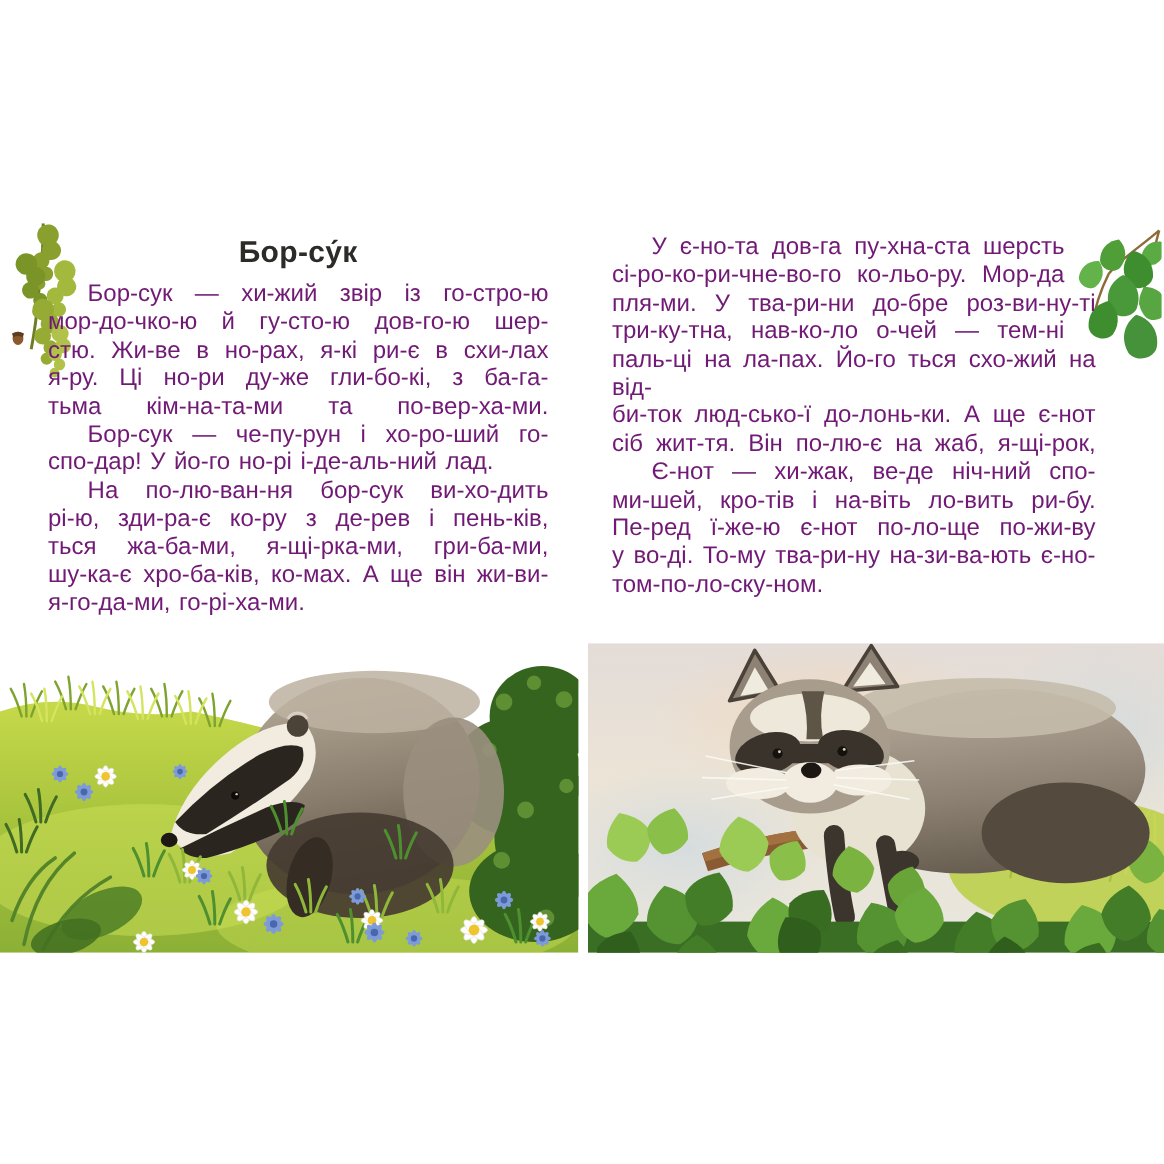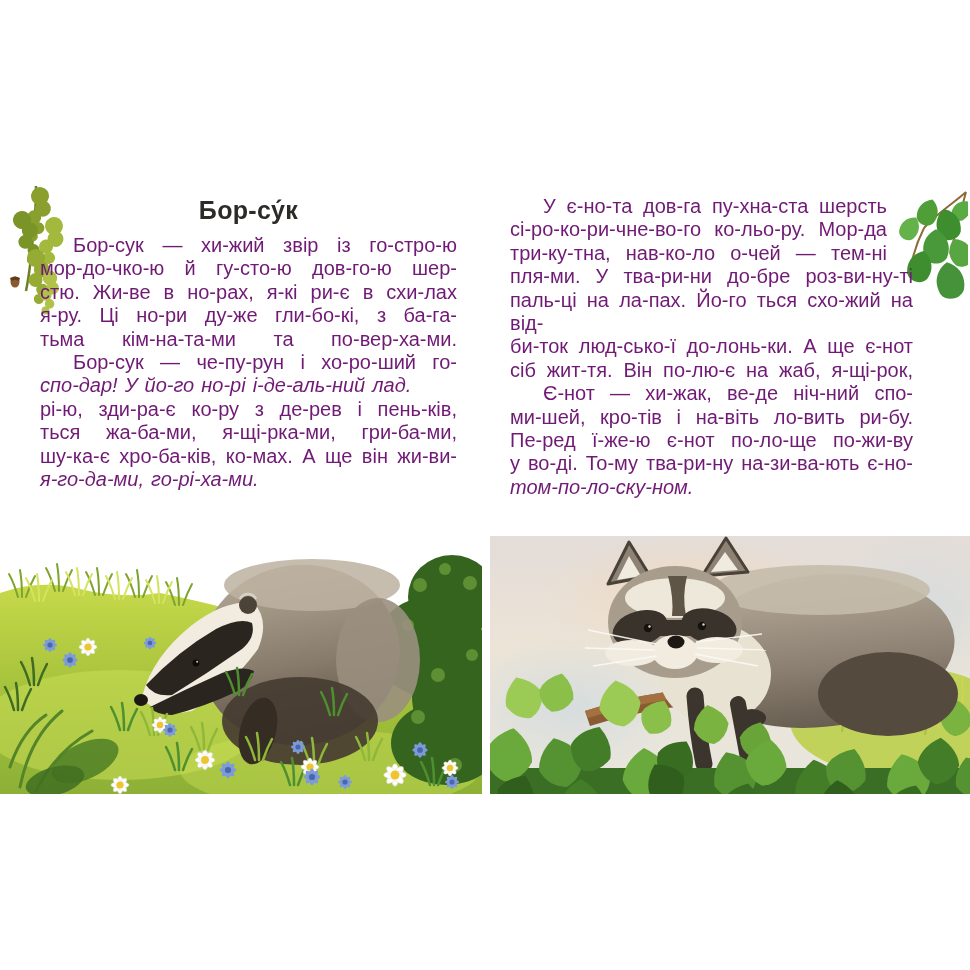--- a/index.html
+++ b/index.html
@@ -12,21 +12,21 @@
   .page.left{left:40px;width:417px;}
   .page.right{left:510px;width:403px;}
   .title{
     margin:0 0 9px 0;text-align:center;
     font-size:25px;line-height:30px;font-weight:bold;color:#2d2b28;letter-spacing:.3px;
   }
   .line{
     font-size:20px;line-height:23.4px;color:#701a75;
     text-align:justify;text-align-last:justify;word-spacing:1.5px;
   }
-  .line.natural{text-align:left;text-align-last:left;font-style:italic;}
+  .line.natural{text-align:left;text-align-last:left;}
   .line.indent{text-indent:33px;}
   .line.short{padding-right:26px;}
   .illus{position:absolute;}
   #illus-left{left:0;top:535px;width:482px;height:259px;}
   #illus-right{left:490px;top:536px;width:480px;height:258px;}
   .deco{position:absolute;}
   #deco-left{left:6px;top:186px;width:76px;height:150px;}
   #deco-right{left:872px;top:188px;width:96px;height:112px;}
   svg{display:block;width:100%;height:100%;}
 </style>
@@ -76,31 +76,32 @@
 
   <div class="page left">
     <h1 class="title">Бор-су́к</h1>
     <div class="line indent">Бор-сук — хи-жий звір із го-стро-ю</div>
     <div class="line">мор-до-чко-ю й гу-сто-ю дов-го-ю шер-</div>
     <div class="line">стю. Жи-ве в но-рах, я-кі ри-є в схи-лах</div>
     <div class="line">я-ру. Ці но-ри ду-же гли-бо-кі, з ба-га-</div>
     <div class="line">тьма кім-на-та-ми та по-вер-ха-ми.</div>
     <div class="line indent">Бор-сук — че-пу-рун і хо-ро-ший го-</div>
     <div class="line natural">спо-дар! У йо-го но-рі і-де-аль-ний лад.</div>
+    <div class="line indent">На по-лю-ван-ня бор-сук ви-хо-дить</div>
     <div class="line">рі-ю, зди-ра-є ко-ру з де-рев і пень-ків,</div>
     <div class="line">ться жа-ба-ми, я-щі-рка-ми, гри-ба-ми,</div>
     <div class="line">шу-ка-є хро-ба-ків, ко-мах. А ще він жи-ви-</div>
     <div class="line natural">я-го-да-ми, го-рі-ха-ми.</div>
   </div>
 
   <div class="page right">
     <div class="line indent short">У є-но-та дов-га пу-хна-ста шерсть</div>
     <div class="line short">сі-ро-ко-ри-чне-во-го ко-льо-ру. Мор-да</div>
+    <div class="line">пля-ми. У тва-ри-ни до-бре роз-ви-ну-ті</div>
     <div class="line short">три-ку-тна, нав-ко-ло о-чей — тем-ні</div>
-    <div class="line">пля-ми. У тва-ри-ни до-бре роз-ви-ну-ті</div>
     <div class="line">паль-ці на ла-пах. Йо-го ться схо-жий на від-</div>
     <div class="line">би-ток люд-сько-ї до-лонь-ки. А ще є-нот</div>
     <div class="line">сіб жит-тя. Він по-лю-є на жаб, я-щі-рок,</div>
     <div class="line indent">Є-нот — хи-жак, ве-де ніч-ний спо-</div>
     <div class="line">ми-шей, кро-тів і на-віть ло-вить ри-бу.</div>
     <div class="line">Пе-ред ї-же-ю є-нот по-ло-ще по-жи-ву</div>
     <div class="line">у во-ді. То-му тва-ри-ну на-зи-ва-ють є-но-</div>
     <div class="line natural">том-по-ло-ску-ном.</div>
   </div>
 

